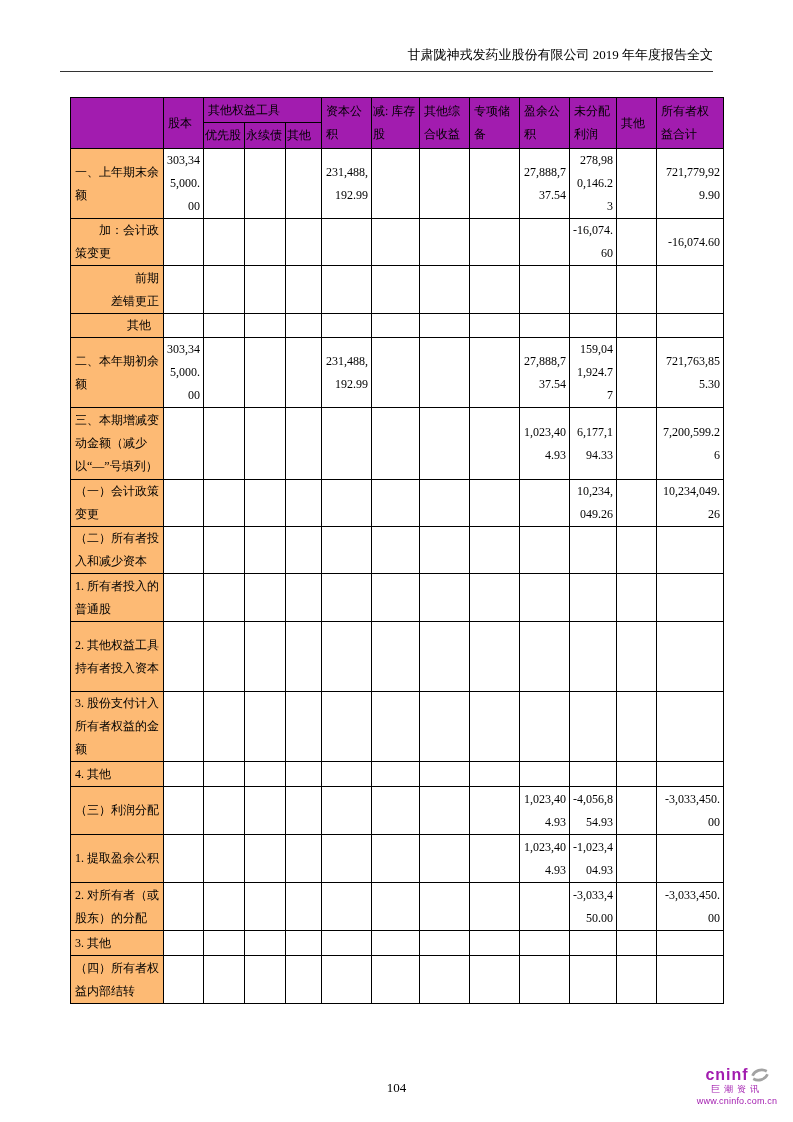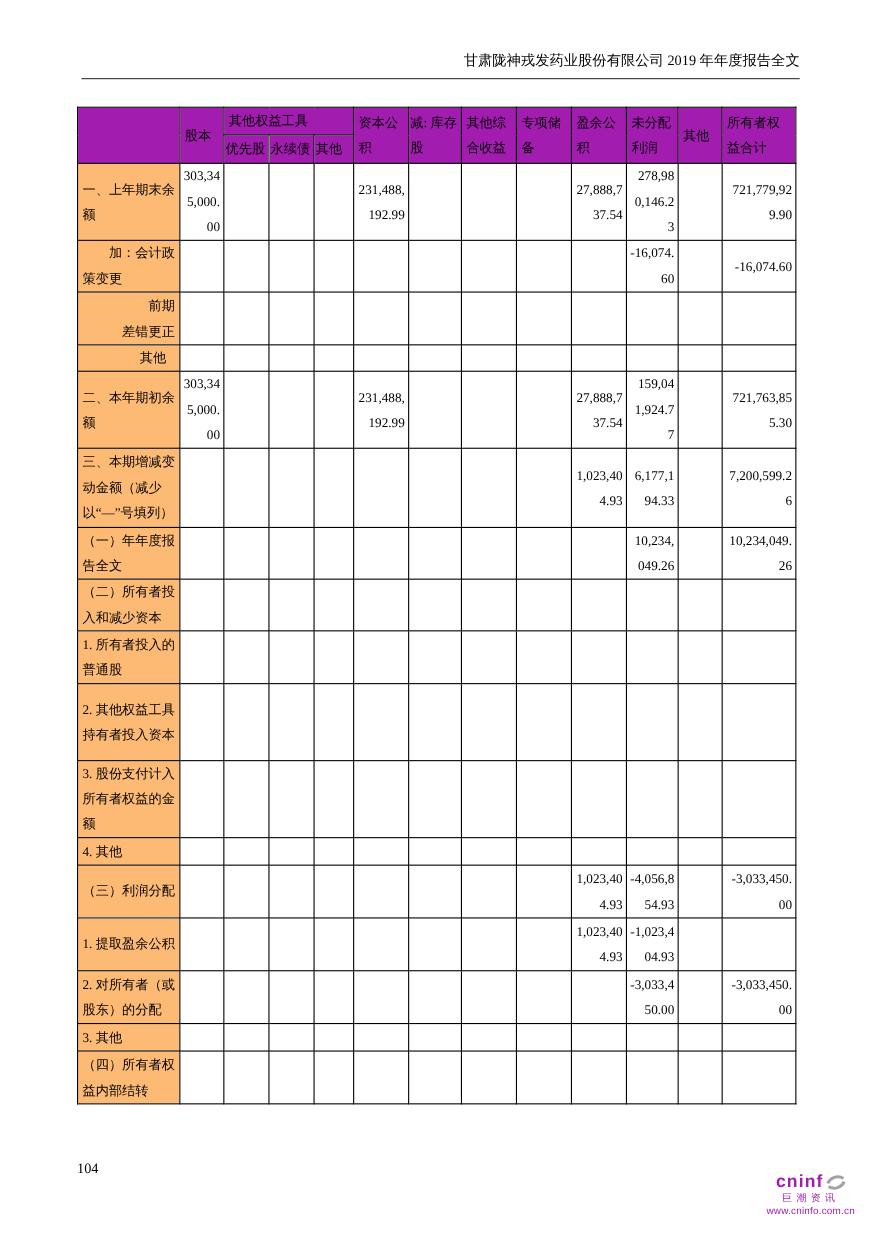--- a/index.html
+++ b/index.html
@@ -8,21 +8,21 @@
     position: relative;
     width: 793px;
     height: 1122px;
     background: #ffffff;
     font-family: "Liberation Serif", "DejaVu Serif", serif;
     color: #000;
     overflow: hidden;
   }
   .page-header {
     position: absolute;
-    left: 74px;
+    left: 60px;
     top: 46px;
     width: 653px;
     text-align: right;
     font-size: 13px;
     padding-bottom: 7px;
     border-bottom: 1px solid #333;
     white-space: nowrap;
   }
   table.equity {
     position: absolute;
@@ -55,23 +55,23 @@
     padding: 0 4px;
   }
   td.num {
     text-align: right;
     padding: 0 3px;
     background: #fff;
   }
   .page-number {
     position: absolute;
     left: 70px;
-    top: 1054px;
+    top: 1080px;
     width: 653px;
-    text-align: left;
+    text-align: center;
     font-size: 13px;
   }
   .logo {
     position: absolute;
     right: 11px;
     top: 1066px;
     width: 90px;
     color: #a21caf;
     font-family: "Liberation Sans", sans-serif;
     text-align: center;
@@ -229,21 +229,21 @@
           <td class="num"></td>
           <td class="num"></td>
           <td class="num"></td>
           <td class="num"></td>
           <td class="num">1,023,404.93</td>
           <td class="num">6,177,194.33</td>
           <td class="num"></td>
           <td class="num">7,200,599.26</td>
         </tr>
         <tr style="height: 46px;">
-          <td class="lbl">（一）年年度报告全文</td>
+          <td class="lbl">（一）会计政策变更</td>
           <td class="num"></td>
           <td class="num"></td>
           <td class="num"></td>
           <td class="num"></td>
           <td class="num"></td>
           <td class="num"></td>
           <td class="num"></td>
           <td class="num"></td>
           <td class="num"></td>
           <td class="num">10,234,049.26</td>

